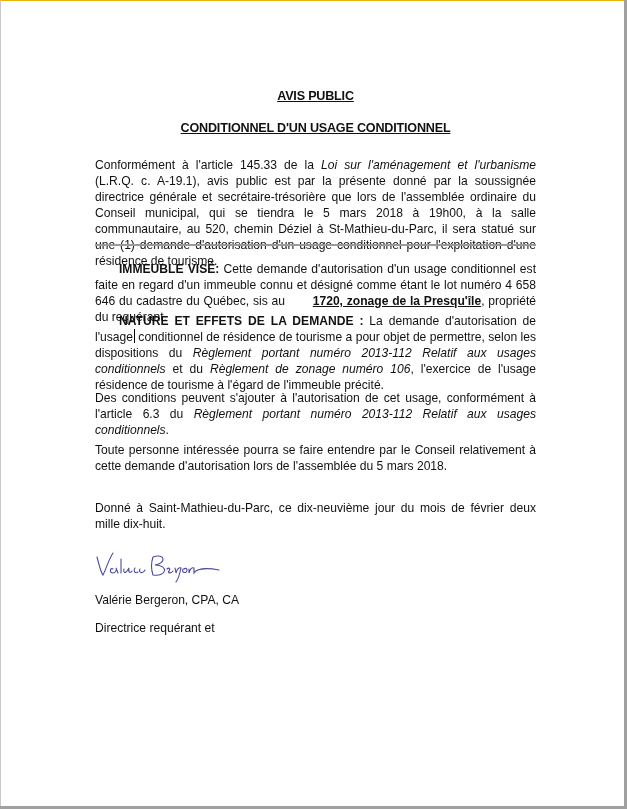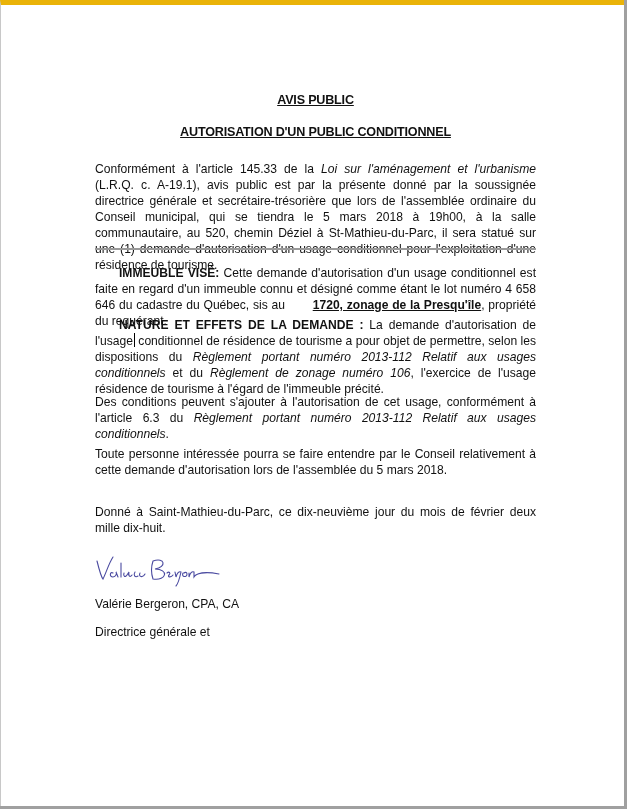--- a/index.html
+++ b/index.html
@@ -1,20 +1,20 @@
 <!DOCTYPE html>
 <html><head>
 <meta charset="utf-8">
 <style>
   html, body { margin: 0; padding: 0; background: #ffffff; }
   body { width: 627px; height: 809px; position: relative; overflow: hidden; }
   .page {
     position: absolute; left: 0; top: 0; width: 625px; height: 806px;
     background: #fff;
-    border-top: 5px solid #eab308; border-left: 1px solid #c8c8c8;
+    border-top: 1px solid #eab308; border-left: 1px solid #c8c8c8;
     box-sizing: border-box;
   }
   .shadow-r { position: absolute; right: 0; top: 0; width: 3px; height: 809px; background: #a0a0a0; }
   .shadow-b { position: absolute; left: 0; bottom: 0; width: 627px; height: 3px; background: #a0a0a0; }
   .doc {
     position: absolute; left: 94px; top: 0; width: 441px;
     font-family: "Liberation Sans", sans-serif; font-size: 12.1px; line-height: 16px; color: #111;
   }
   .title {
     position: absolute; left: 0; width: 441px; text-align: center;
@@ -38,21 +38,21 @@
   i { font-style: italic; }
   u { text-decoration: underline; }
   .caret { display: inline-block; width: 1px; height: 14px; background: #000; vertical-align: -2px; margin-left: 1px; }
 </style>
 </head>
 <body>
 
 <div class="page">
   <div class="doc">
     <div class="title t1">AVIS PUBLIC</div>
-    <div class="title t2">AUTORISATION D'UN PUBLIC CONDITIONNEL</div>
+    <div class="title t2">CONDITIONNEL D'UN USAGE CONDITIONNEL</div>
 
     <p class="p1"><span>Conformément à l'article 145.33 de la </span><i>Loi sur l'aménagement et l'urbanisme</i><span> (L.R.Q. c. A-19.1), avis public est par la présente donné par la soussignée directrice générale et secrétaire-trésorière que lors de l'assemblée ordinaire du Conseil municipal, qui se tiendra le 5 mars 2018 à 19h00, à la salle communautaire, au 520, chemin Déziel à St-Mathieu-du-Parc, il sera statué sur une (1) demande d'autorisation d'un usage conditionnel pour l'exploitation d'une résidence de tourisme.</span></p>
 
     <div class="rule"></div>
 
     <p class="p2"><b>IMMEUBLE VISÉ:</b><span> Cette demande d'autorisation d'un usage conditionnel est faite en regard d'un immeuble connu et désigné comme étant le lot numéro 4 658 646 du cadastre du Québec, sis au </span><b><u>1720, zonage de la Presqu'île</u></b><span>, propriété du requérant.</span></p>
 
     <p class="p3"><b>NATURE ET EFFETS DE LA DEMANDE :</b><span> La demande d'autorisation de l'usage</span><span class="caret"></span><span> conditionnel de résidence de tourisme a pour objet de permettre, selon les dispositions du </span><i>Règlement portant numéro 2013-112 Relatif aux usages conditionnels</i><span> et du </span><i>Règlement de zonage numéro 106</i><span>, l'exercice de l'usage résidence de tourisme à l'égard de l'immeuble précité.</span></p>
 
     <p class="p4"><span>Des conditions peuvent s'ajouter à l'autorisation de cet usage, conformément à l'article 6.3 du </span><i>Règlement portant numéro 2013-112 Relatif aux usages conditionnels</i><span>.</span></p>
@@ -71,18 +71,18 @@
         <path d="M60 14 C58 20 58 26 60 32 M60 14 C72 10 74 20 62 22 C76 22 74 34 60 32"></path>
         <path d="M74 26 C76 24 78 26 76 28 C74 30 78 31 80 28"></path>
         <path d="M82 25 L83 30 C84 26 86 24 88 25 C86 34 84 38 83 39"></path>
         <path d="M90 26 C88 30 94 31 94 27 C94 25 92 25 91 26"></path>
         <path d="M96 26 L96 30 C97 26 99 24 101 25 L101 30 C103 27 110 24 126 27"></path>
       </g>
     </svg>
 
     <div class="signer">Valérie Bergeron, CPA, CA</div>
     <div class="role">
-      <span>Directrice générale et</span>
+      <span>Directrice requérant et</span>
     </div>
   </div>
 </div>
 <div class="shadow-r"></div>
 <div class="shadow-b"></div>
 
 </body></html>

